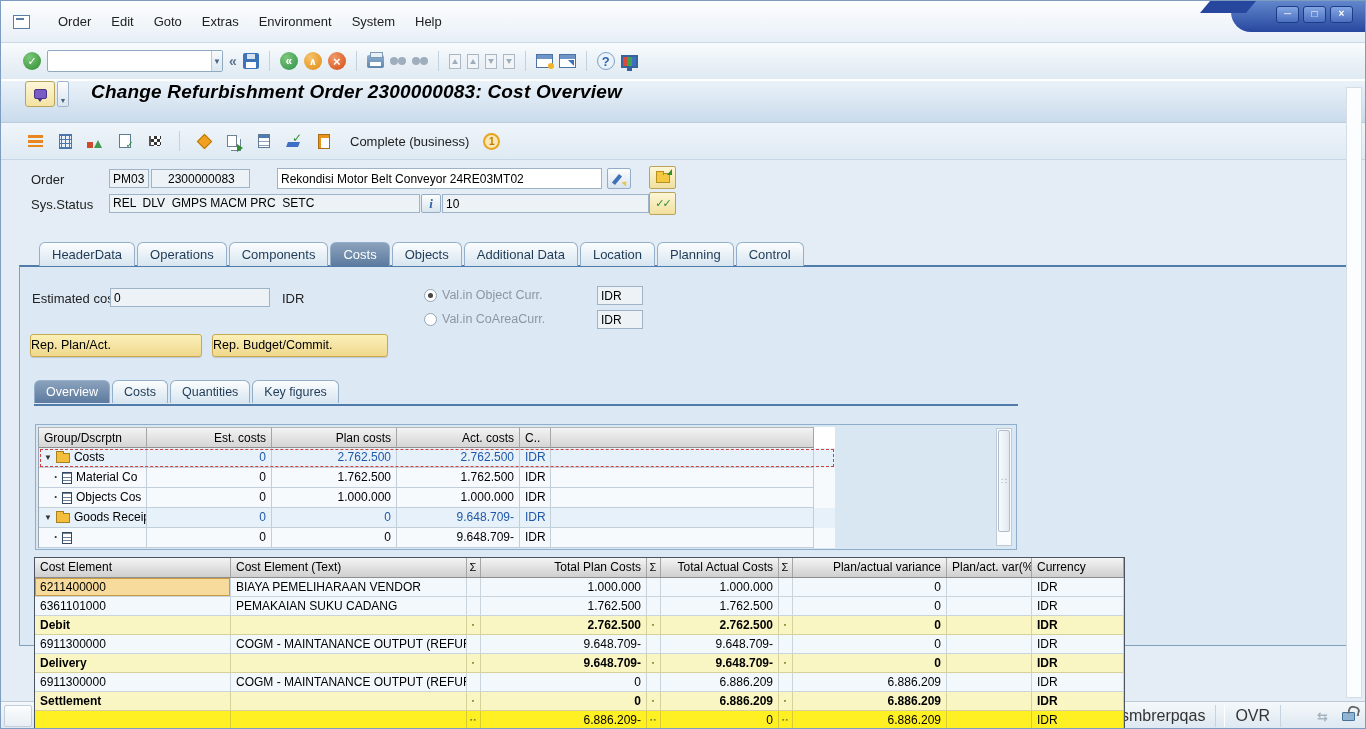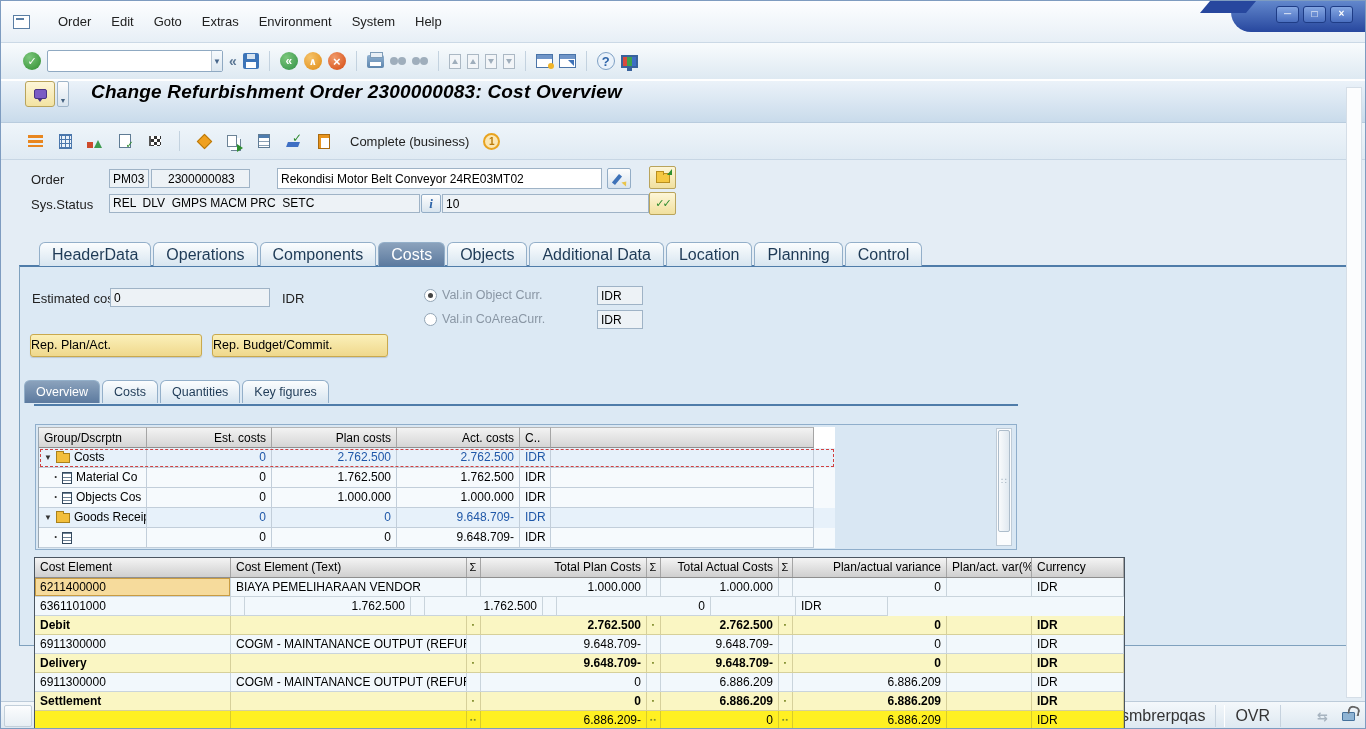--- a/index.html
+++ b/index.html
@@ -125,36 +125,36 @@
   .g-pencil::after{content:"";position:absolute;left:9px;bottom:0;width:0;height:0;border-left:3px solid transparent;border-right:3px solid transparent;border-bottom:4px solid #E8C44A;transform:rotate(40deg)}
   .g-folder{width:14px;height:10px;background:#F5C842;border:1px solid #B98F1E;position:relative}
   .g-folder::before{content:"";position:absolute;top:-3px;left:-1px;width:6px;height:3px;background:#F5C842;border:1px solid #B98F1E;border-bottom:none}
   .g-folder.green::after{content:"";position:absolute;right:-3px;top:-5px;width:0;height:0;border-left:5px solid transparent;border-bottom:6px solid #2F8F2F}
   .g-info{font-family:"Liberation Serif",serif;font-style:italic;font-weight:bold;color:#2E64A8;font-size:13px}
   .g-dblcheck{color:#2E8B2E;font-size:11px;font-weight:bold;letter-spacing:-2px}
   .g-dblcheck::before{content:"✓✓"}
 
   
   .tabstrip{position:absolute;left:38px;top:241px;display:flex;gap:2px;z-index:5}
-  .tab{height:24px;padding:0 12px;line-height:23px;font-size:16px;color:#1E3A56;
+  .tab{height:24px;padding:0 12px;line-height:23px;font-size:13px;color:#1E3A56;
     background:linear-gradient(#FBFDFE,#D7E5F0);border:1px solid #93AFC9;border-bottom:none;
     border-radius:6px 6px 0 0;cursor:default}
   .tab.active{background:linear-gradient(#8BA2BC,#5C7A9F);color:#fff;position:relative;z-index:6}
   .subtab{height:23px;padding:0 11px;line-height:22px;font-size:12.5px}
 
   
   .panel{position:absolute;left:18px;top:264px;width:1329px;height:381px;
     background:#DCE9F4;border:1px solid #7FA1BE;border-top:2px solid #4F7CA9}
   .radio{display:flex;align-items:center;gap:5px;color:#8A97A5;font-size:12.5px}
   .rdot{width:13px;height:13px;border-radius:50%;border:1px solid #93A5B5;background:#fff;position:relative}
   .rdot.on::after{content:"";position:absolute;left:3px;top:3px;width:5px;height:5px;border-radius:50%;background:#444}
   .ybtn{position:absolute;height:23px;background:linear-gradient(#FBF0B9,#EFD88C);
     border:1px solid #C9A94E;border-radius:3px;font-size:12.5px;text-align:left;cursor:default;
     box-shadow:0 1px 1px rgba(0,0,0,.15)}
-  .subtabs{position:absolute;left:4px;top:113px;display:flex;gap:2px}
+  .subtabs{position:absolute;left:14px;top:113px;display:flex;gap:2px}
   .subline{position:absolute;left:14px;top:137px;width:984px;height:2px;background:#4F7CA9}
   .subpanel{position:absolute;left:15px;top:157px;width:982px;height:126px;background:#D9E7F3;border:1px solid #8FAECB}
 
   
   .tree{position:absolute;left:2px;top:2px;width:797px;font-size:12px;border-left:1px solid #9AA7B2;background:#fff}
   .trow{display:flex}
   .tree-h .tc{height:21px;line-height:20px;background:linear-gradient(#F3F3F3,#D5D5D5);
     border-right:1px solid #A5A5A5;border-top:1px solid #B5B5B5;border-bottom:1px solid #8E8E8E;padding:0 5px;white-space:nowrap;overflow:hidden}
   .tc{padding:0 5px;white-space:nowrap;overflow:hidden}
   .t-g{width:108px}.t-e{width:125px}.t-p{width:125px}.t-a{width:123px}.t-c{width:31px}.t-f{width:263px}
@@ -475,20 +475,21 @@
       <div class="w-pl num">1.000.000</div>
       <div class="w-m mark"></div>
       <div class="w-ac num">1.000.000</div>
       <div class="w-m mark"></div>
       <div class="w-va num">0</div>
       <div class="w-pc num"></div>
       <div class="w-cu">IDR</div>
     </div>
     <div class="alv-r">
       <div class="w-ce">6361101000</div>
+      <div class="w-tx">PEMAKAIAN SUKU CADANG</div>
       <div class="w-m mark"></div>
       <div class="w-pl num">1.762.500</div>
       <div class="w-m mark"></div>
       <div class="w-ac num">1.762.500</div>
       <div class="w-m mark"></div>
       <div class="w-va num">0</div>
       <div class="w-pc num"></div>
       <div class="w-cu">IDR</div>
     </div>
     <div class="alv-r tot">

